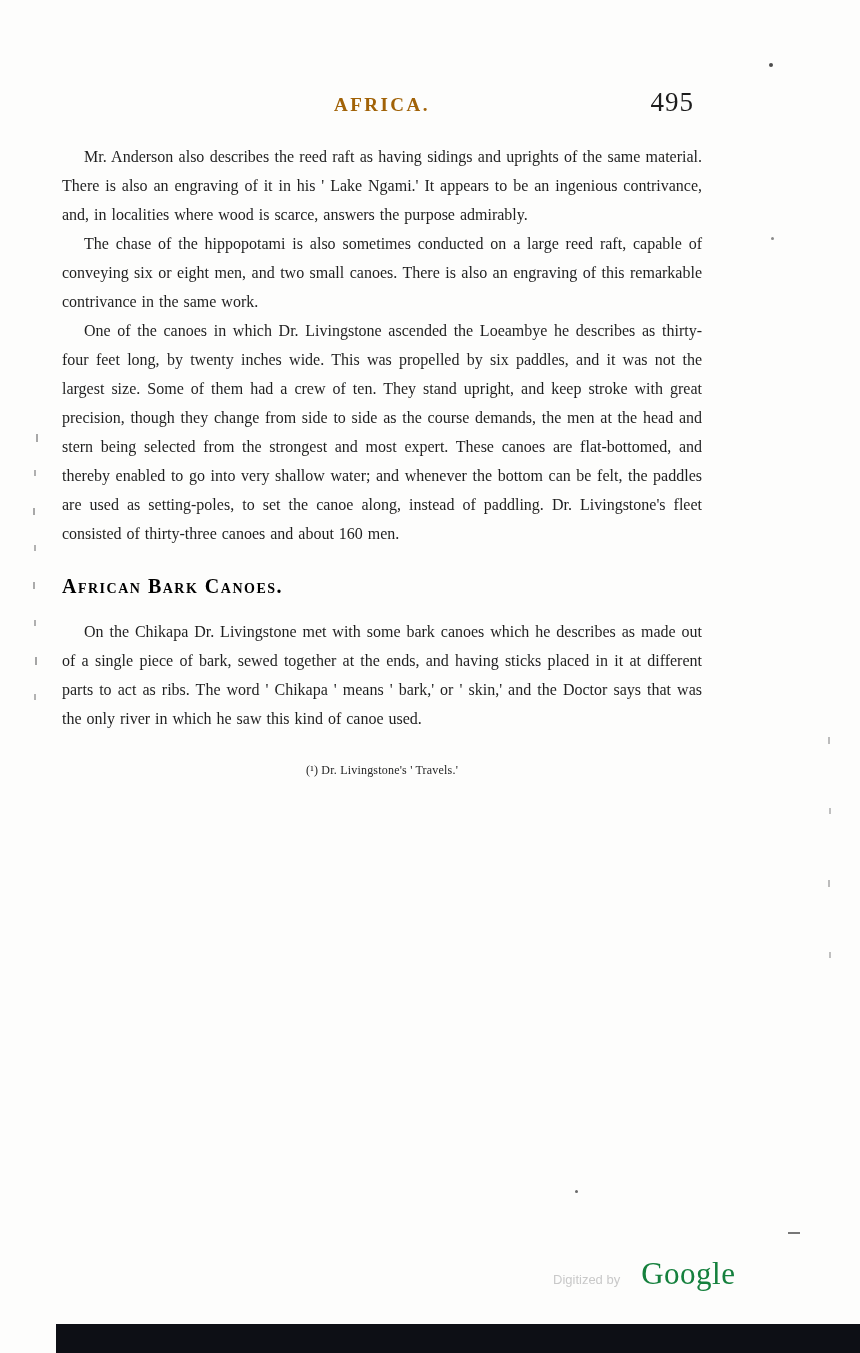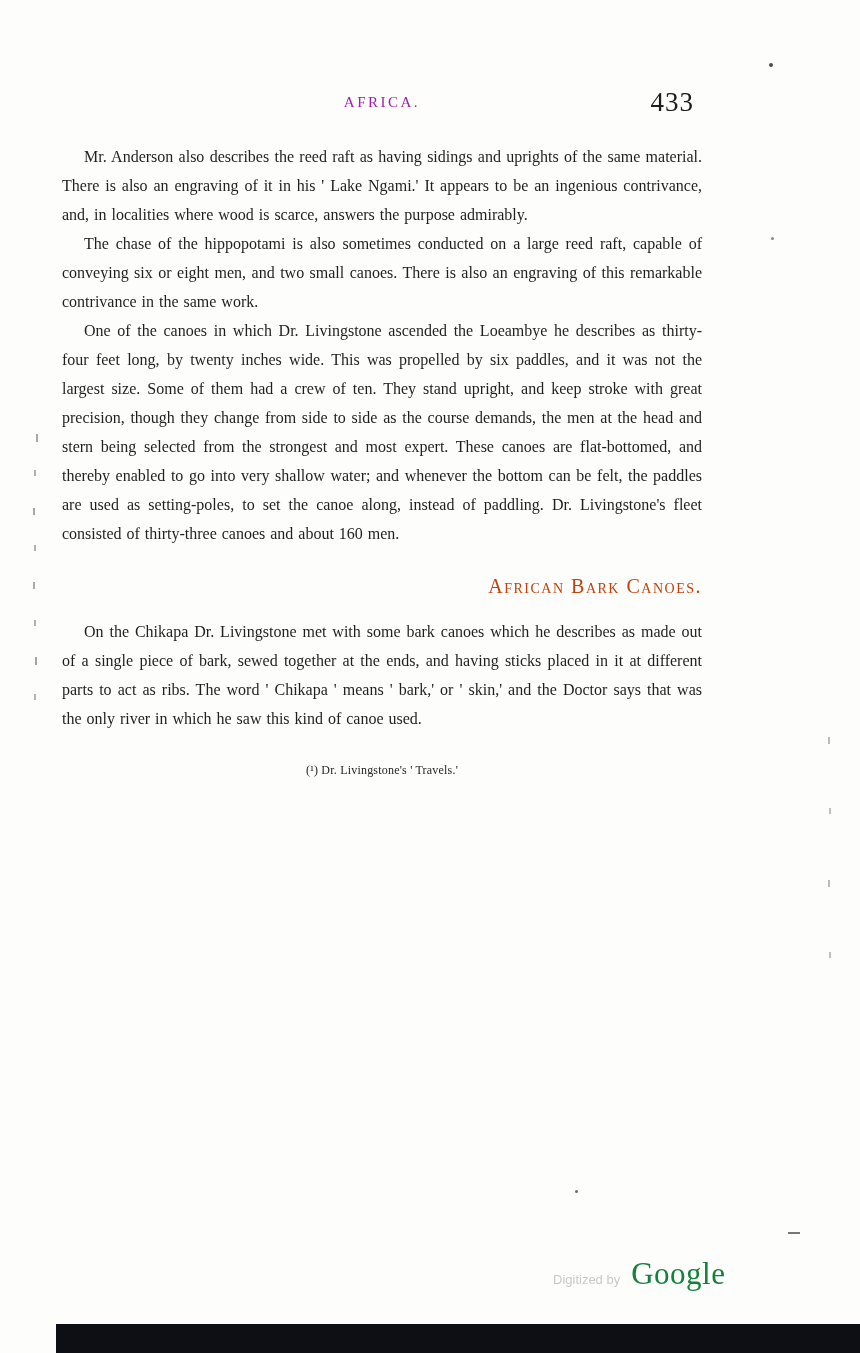--- a/index.html
+++ b/index.html
@@ -16,63 +16,63 @@
     overflow: hidden;
   }
   .content {
     position: absolute;
     left: 62px; top: 94px;
     width: 640px;
   }
   .page-header { position: relative; height: 48px; }
   .running-title {
     text-align: center;
-    font-size: 15px;
-    font-weight: normal;
+    font-size: 19px;
+    font-weight: bold;
     letter-spacing: 2.5px;
-    color: #a21caf;
+    color: #a16207;
   }
   .page-number {
     position: absolute;
     right: 8px; top: -7px;
     font-size: 27px;
     letter-spacing: 1px;
     font-weight: normal;
     color: #1c1c1c;
   }
   .para {
     margin: 0;
     font-size: 16px;
     line-height: 29px;
     text-align: justify;
     text-indent: 22px;
     word-spacing: 0.06em;
   }
   .section-heading {
     margin: 27px 0 19px 0;
-    text-align: right;
+    text-align: left;
     font-size: 20px;
-    font-weight: normal;
+    font-weight: bold;
     font-variant: small-caps;
     letter-spacing: 1.5px;
-    color: #c2410c;
+    color: #000000;
   }
   .footnote {
     margin-top: 30px;
     text-align: center;
     font-size: 12px;
     letter-spacing: 0.2px;
     color: #242424;
   }
   .watermark {
     position: absolute;
     left: 553px; top: 1256px;
     display: flex;
     align-items: baseline;
-    gap: 11px;
+    gap: 21px;
     user-select: none;
   }
   .wm-prefix {
     font-family: "Liberation Sans", sans-serif;
     font-size: 13px;
     color: #c9c9c9;
   }
   .wm-logo {
     font-family: "Liberation Serif", serif;
     font-size: 31px;
@@ -106,21 +106,21 @@
 </style>
 </head>
 <body>
 
 <div class="page">
 
   <div class="content">
 
     <header class="page-header">
       <div class="running-title">AFRICA.</div>
-      <div class="page-number">433</div>
+      <div class="page-number">495</div>
     </header>
 
     <p class="para">Mr. Anderson also describes the reed raft as having sidings and uprights of the same material. There is also an engraving of it in his ' Lake Ngami.' It appears to be an ingenious contrivance, and, in localities where wood is scarce, answers the purpose admirably.</p>
 
     <p class="para">The chase of the hippopotami is also sometimes conducted on a large reed raft, capable of conveying six or eight men, and two small canoes. There is also an engraving of this remarkable contrivance in the same work.</p>
 
     <p class="para">One of the canoes in which Dr. Livingstone ascended the Loeambye he describes as thirty-four feet long, by twenty inches wide. This was propelled by six paddles, and it was not the largest size. Some of them had a crew of ten. They stand upright, and keep stroke with great precision, though they change from side to side as the course demands, the men at the head and stern being selected from the strongest and most expert. These canoes are flat-bottomed, and thereby enabled to go into very shallow water; and whenever the bottom can be felt, the paddles are used as setting-poles, to set the canoe along, instead of paddling. Dr. Livingstone's fleet consisted of thirty-three canoes and about 160 men.</p>
 
     <h2 class="section-heading">African Bark Canoes.</h2>
 

